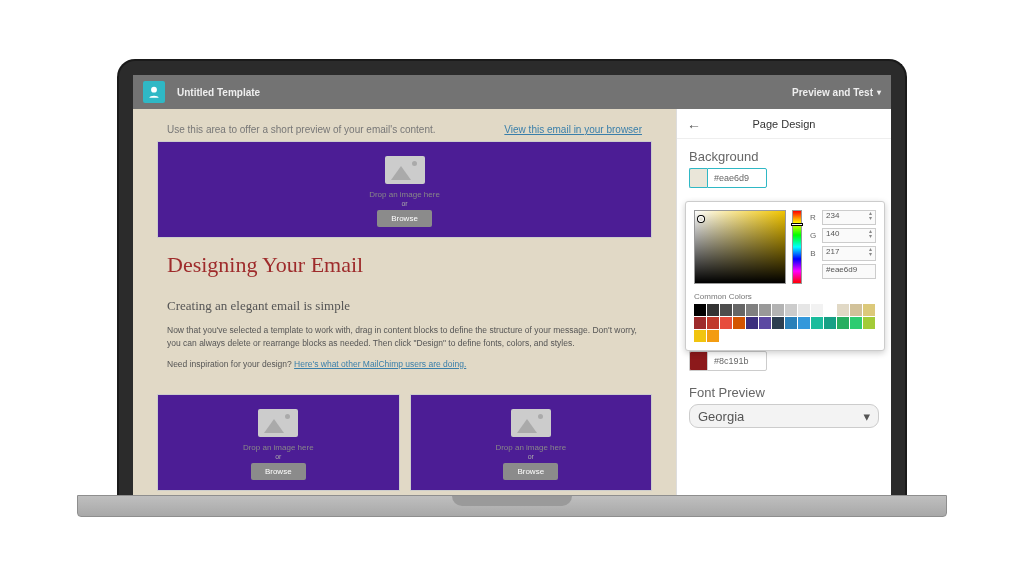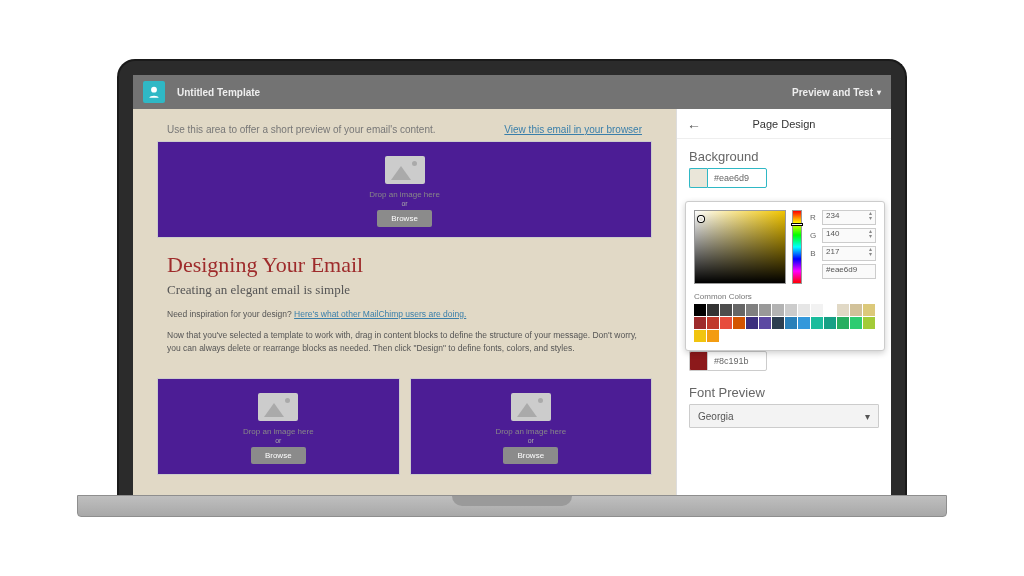--- a/index.html
+++ b/index.html
@@ -28,40 +28,40 @@
   .preview-row a{color:#3a7faa; text-decoration:underline; cursor:pointer;}
   .card{background:#4c1d95; border:1px solid #ccc;}
   .dropimg { padding:14px 0 10px 0; text-align:center;}
   .img-ph { width:40px; height:28px; background:#ccc; margin:0 auto 6px auto; position:relative; border-radius:2px;}
   .img-ph::before{content:"";position:absolute;left:6px;bottom:4px;border-left:10px solid transparent;border-right:10px solid transparent;border-bottom:14px solid #aaa;}
   .img-ph::after{content:"";position:absolute;right:8px;top:5px;width:5px;height:5px;border-radius:50%;background:#aaa;}
   .drop-text{font-size:8px;color:#888;}
   .or{font-size:7px;color:#aaa;margin:1px 0 3px 0;}
   .browse{display:inline-block;background:#8b8b8b;color:#fff;padding:4px 14px;border-radius:2px;font-size:8px;cursor:pointer;}
   .article{padding:14px 10px 10px 10px;}
-  h1.email-h1{font-family:Georgia,serif; color:#9e2b2b; font-size:22px; font-weight:400; margin-bottom:4px;}
+  h1.email-h1{font-family:Georgia,serif; color:#9e2b2b; font-size:22px; font-weight:400; margin-bottom:20px;}
   .sub{font-family:Georgia,serif; color:#555; font-size:13px; margin-bottom:10px;}
   .body{font-size:8.5px; color:#555; line-height:1.5; margin-bottom:8px;}
   .body a{color:#3a7faa; text-decoration:underline;}
   .two{display:flex; gap:10px; margin-top:6px;}
   .two .card{flex:1;}
 
   
   .panel { width:215px; background:#fff; border-left:1px solid #ddd; font-size:10px; color:#555; position:relative;}
   .panel-head{display:flex; align-items:center; justify-content:center; position:relative; height:30px; border-bottom:1px solid #eee; font-size:11px; color:#333;}
   .back{position:absolute; left:10px; font-size:14px; cursor:pointer; color:#555;}
   .sect{background:#f3f3f3; padding:7px 12px; font-size:9px; font-weight:600; border-bottom:1px solid #e5e5e5;}
   .panel-body{padding:10px 12px 4px 12px;}
   .field-label{font-size:13px; color:#666; margin-bottom:4px;}
   .swcombo{display:flex; align-items:center; gap:0;}
   .sw{width:18px;height:20px;border:1px solid #2fb8c5;border-right:none;border-radius:2px 0 0 2px;}
   .hexbox{border:1px solid #2fb8c5; height:20px; padding:0 6px; font-size:9px; color:#666; min-width:60px; display:flex; align-items:center; border-radius:0 2px 2px 0;}
   .sw.red{background:#8c191b;border-color:#ccc;}
   .hexbox.plain{border-color:#ccc;}
-  .ff-select{width:100%; height:24px; border:1px solid #ccc; border-radius:1px; background:#f3f3f3; display:flex; align-items:center; justify-content:space-between; padding:0 8px; font-size:10px; color:#555; cursor:pointer;}
+  .ff-select{width:100%; height:24px; border:1px solid #ccc; border-radius:9px; background:#f3f3f3; display:flex; align-items:center; justify-content:space-between; padding:0 8px; font-size:13px; color:#555; cursor:pointer;}
 
   
   .picker{position:absolute; top:92px; left:8px; width:200px; background:#fff; border:1px solid #ccc; border-radius:3px; box-shadow:0 2px 6px rgba(0,0,0,.2); padding:8px; z-index:5;}
   .picker-top{display:flex; gap:6px;}
   .sv{width:92px;height:74px; position:relative; background:linear-gradient(to top,#000,transparent),linear-gradient(to right,#fff,#f0c400); border:1px solid #999;}
   .sv-cursor{position:absolute; width:6px;height:6px;border:1px solid #fff; border-radius:50%; left:3px; top:5px; box-shadow:0 0 0 1px #000;}
   .hue{width:10px;height:74px;background:linear-gradient(red,#ff0,#0f0,#0ff,#00f,#f0f,red); border:1px solid #999; position:relative;}
   .hue-cursor{position:absolute;left:-2px;right:-2px;height:3px;border:1px solid #000;background:#fff;top:12px;}
   .rgb{flex:1; display:flex; flex-direction:column; gap:3px; font-size:8px;}
   .rgb-row{display:flex; align-items:center; gap:4px;}
@@ -106,24 +106,24 @@
           <div class="card dropimg">
             <div class="img-ph"></div>
             <div class="drop-text">Drop an image here</div>
             <div class="or">or</div>
             <div class="browse">Browse</div>
           </div>
 
           <div class="article">
             <h1 class="email-h1">Designing Your Email</h1>
             <div class="sub">Creating an elegant email is simple</div>
+            <div class="body">Now that you've selected a template to work with, drag in content blocks to define the structure of your message. Don't worry, you can always delete or rearrange blocks as needed. Then click "Design" to define fonts, colors, and styles.</div>
             <div class="body">
               <span>Need inspiration for your design? </span><a>Here's what other MailChimp users are doing.</a>
             </div>
-            <div class="body">Now that you've selected a template to work with, drag in content blocks to define the structure of your message. Don't worry, you can always delete or rearrange blocks as needed. Then click "Design" to define fonts, colors, and styles.</div>
           </div>
 
           <div class="two">
             <div class="card dropimg">
               <div class="img-ph"></div>
               <div class="drop-text">Drop an image here</div>
               <div class="or">or</div>
               <div class="browse">Browse</div>
             </div>
             <div class="card dropimg">

